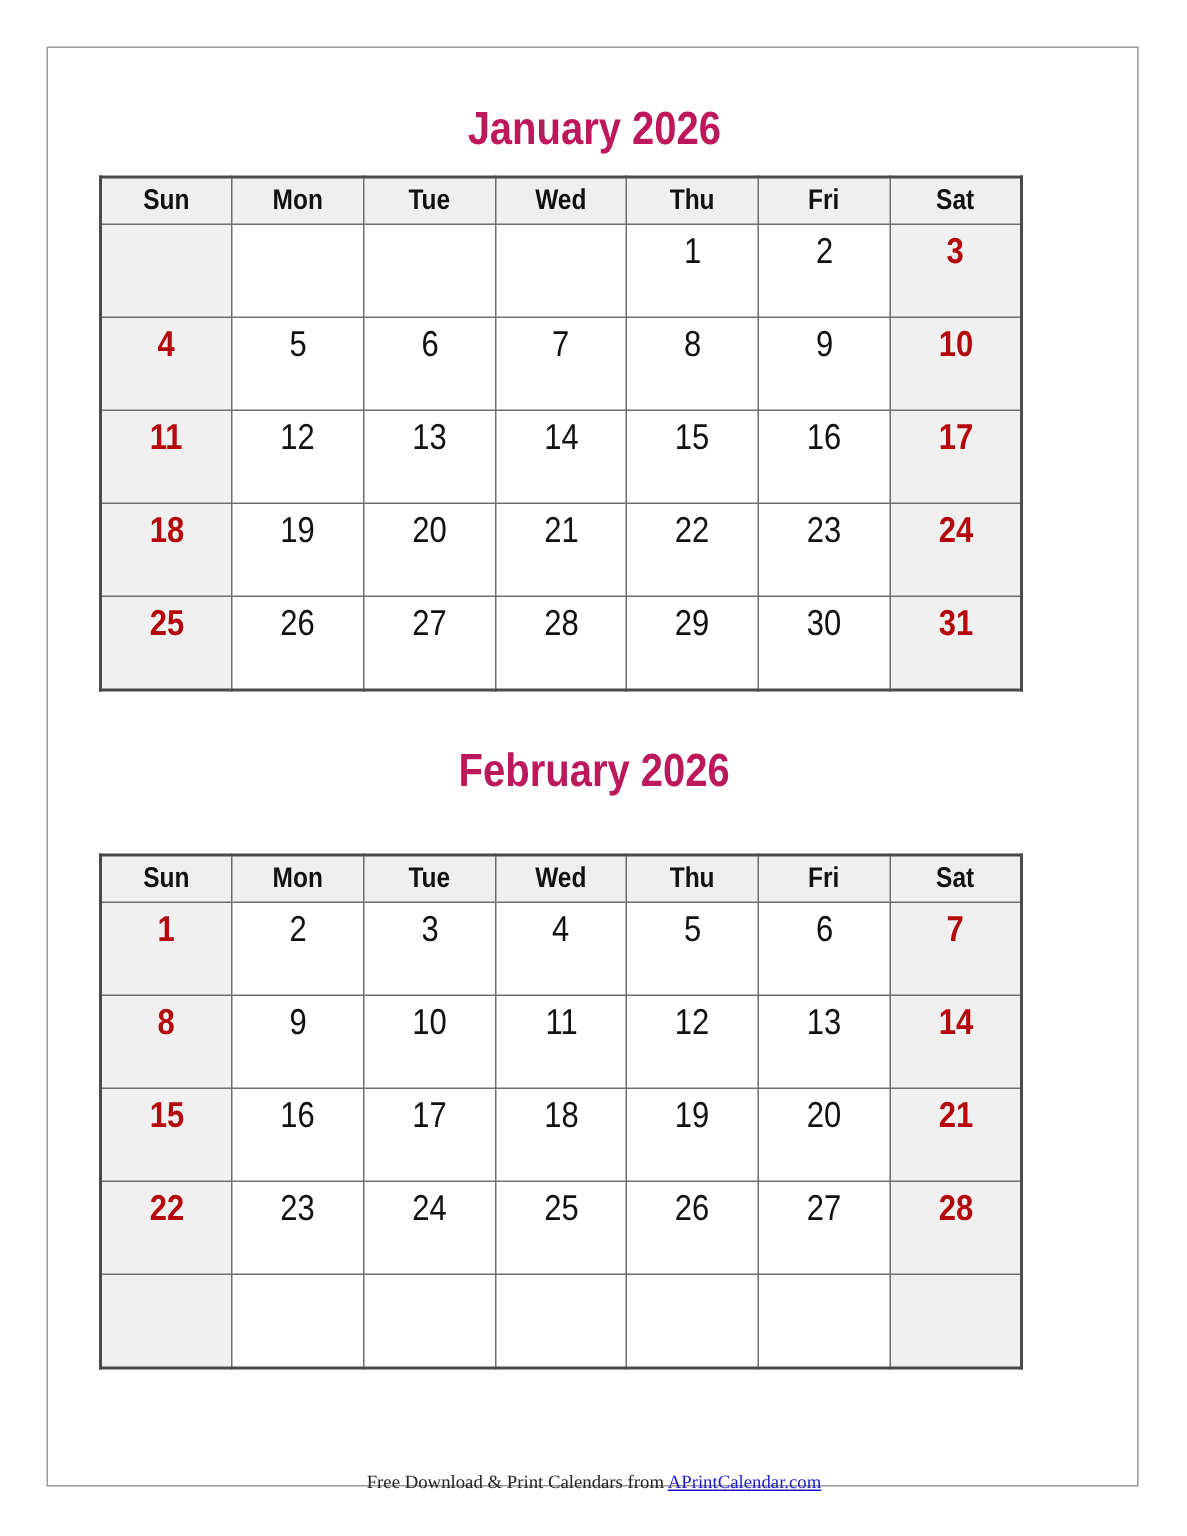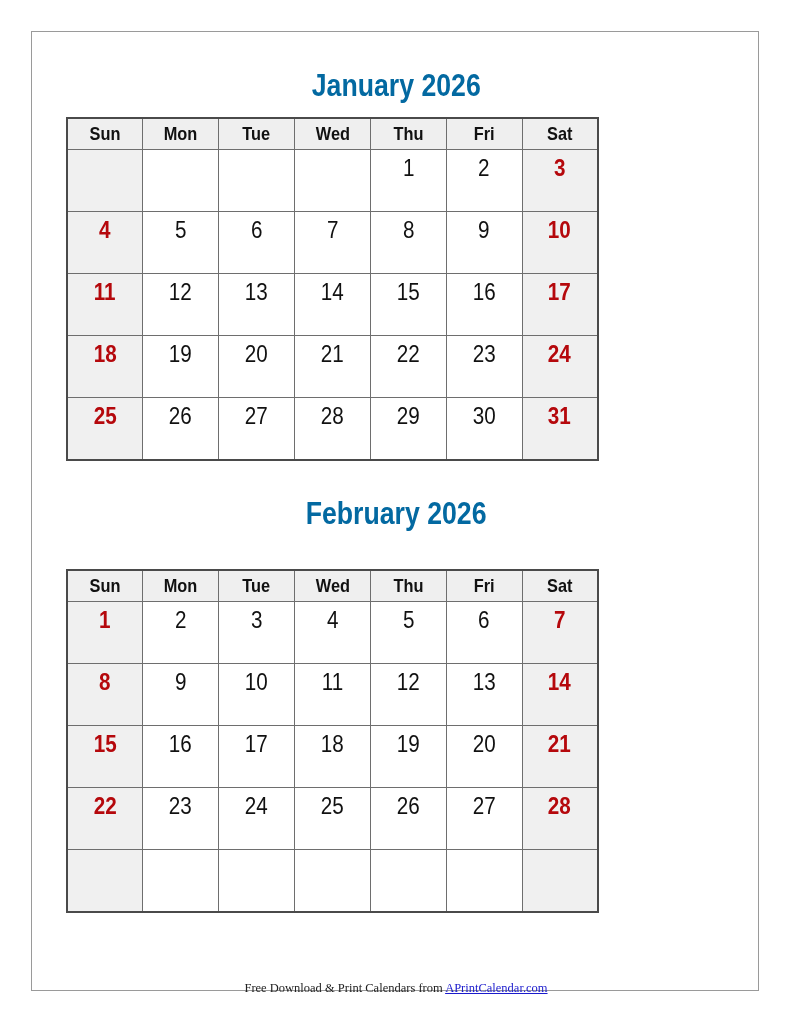--- a/index.html
+++ b/index.html
@@ -3,26 +3,26 @@
 <meta charset="utf-8">
 <style>
   html, body { margin: 0; padding: 0; background: #ffffff; }
   body { width: 791px; height: 1024px; position: relative; overflow: hidden; font-family: "Liberation Sans", sans-serif; }
   .page-frame {
     position: absolute; left: 31px; top: 31px; width: 728px; height: 960px;
     border: 1px solid #9a9a9a; box-sizing: border-box; background: #fff;
   }
   .month-title {
     position: absolute; left: 66px; width: 660px; text-align: center;
-    font-family: "Liberation Sans", sans-serif; font-weight: bold; font-size: 31px; color: #0369a1;
+    font-family: "Liberation Sans", sans-serif; font-weight: bold; font-size: 31px; color: #be185d;
     line-height: 36px;
   }
   .month-title span { display: inline-block; transform: scaleX(0.86); }
   table.cal {
-    position: absolute; left: 66px; width: 533px; border-collapse: collapse; table-layout: fixed;
+    position: absolute; left: 66px; width: 616px; border-collapse: collapse; table-layout: fixed;
     border: 2px solid #4a4a4a;
   }
   table.cal th, table.cal td { border: 1px solid #6e6e6e; padding: 0; }
   table.cal th {
     height: 30px; background: #efefef; font-weight: bold; font-size: 19px; color: #111;
     text-align: center; vertical-align: middle;
   }
   table.cal th span { display: inline-block; transform: scaleX(0.86); }
   table.cal td {
     height: 61px; text-align: center; vertical-align: top; font-size: 24px; color: #111;

